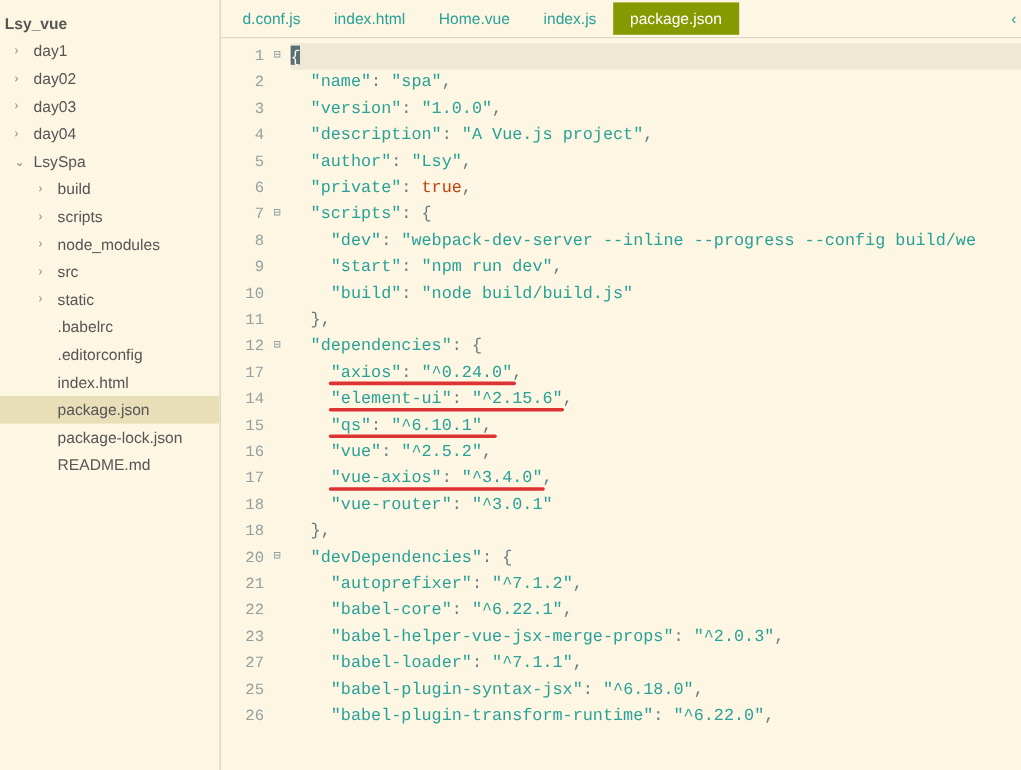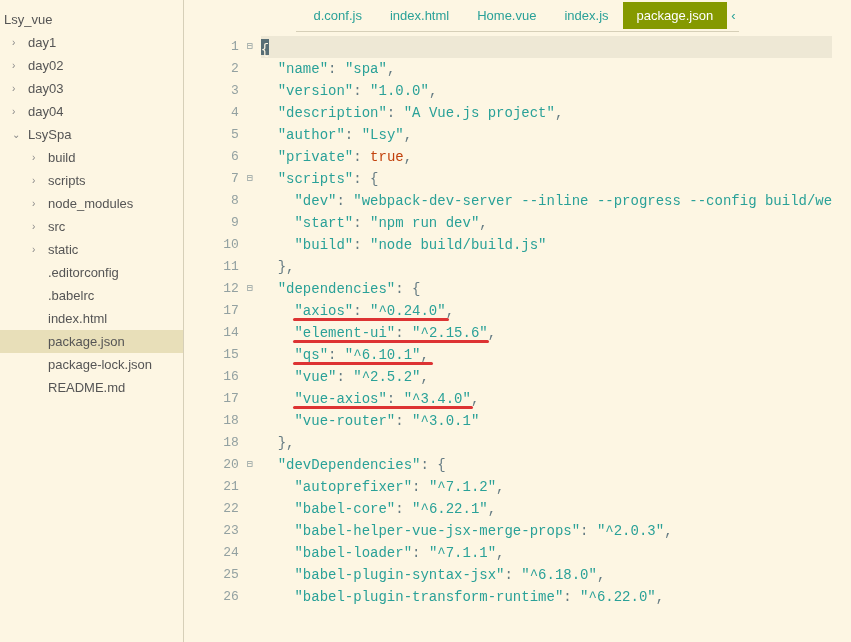--- a/index.html
+++ b/index.html
@@ -30,30 +30,29 @@
       color: #555;
       white-space: nowrap;
     }
     .tree-item.selected { background: #e8dfb9; }
     .tree-item .chev {
       width: 14px;
       display: inline-block;
       color: #888;
       font-size: 10px;
     }
-    .tree-item.depth-0 { padding-left: 2px; font-weight: 400;}
+    .tree-item.depth-0 { padding-left: 2px; font-weight: 700;}
     .tree-item.depth-1 { padding-left: 12px; }
     .tree-item.depth-2 { padding-left: 32px; }
     .tree-item .label { margin-left: 2px; }
     .main {
       flex: 1;
       display: flex;
       flex-direction: column;
       overflow: hidden;
-      align-items: center;
     }
     .tabs {
       display: flex;
       background: #fdf6e3;
       border-bottom: 1px solid #d6cfb8;
       height: 32px;
       align-items: center;
       padding-left: 4px;
       font-family: -apple-system, 'Segoe UI', sans-serif;
     }
@@ -174,25 +173,25 @@
       <div class="tree-item depth-2">
         <span class="chev">›</span>
         <span class="label">src</span>
       </div>
       <div class="tree-item depth-2">
         <span class="chev">›</span>
         <span class="label">static</span>
       </div>
       <div class="tree-item depth-2">
         <span class="chev"></span>
+        <span class="label">.babelrc</span>
+      </div>
+      <div class="tree-item depth-2">
+        <span class="chev"></span>
         <span class="label">.editorconfig</span>
-      </div>
-      <div class="tree-item depth-2">
-        <span class="chev"></span>
-        <span class="label">.babelrc</span>
       </div>
       <div class="tree-item depth-2">
         <span class="chev"></span>
         <span class="label">index.html</span>
       </div>
       <div class="tree-item depth-2 selected">
         <span class="chev"></span>
         <span class="label">package.json</span>
       </div>
       <div class="tree-item depth-2">
@@ -235,21 +234,21 @@
         <div class="gutter-line">14</div>
         <div class="gutter-line">15</div>
         <div class="gutter-line">16</div>
         <div class="gutter-line">17</div>
         <div class="gutter-line">18</div>
         <div class="gutter-line">18</div>
         <div class="gutter-line">20</div>
         <div class="gutter-line">21</div>
         <div class="gutter-line">22</div>
         <div class="gutter-line">23</div>
-        <div class="gutter-line">24</div>
+        <div class="gutter-line">27</div>
         <div class="gutter-line">25</div>
         <div class="gutter-line">26</div>
       </div>
     <div class="fold-col" id="fold">
         <div class="fold-line">⊟</div>
         <div class="fold-line"></div>
         <div class="fold-line"></div>
         <div class="fold-line"></div>
         <div class="fold-line"></div>
         <div class="fold-line"></div>

